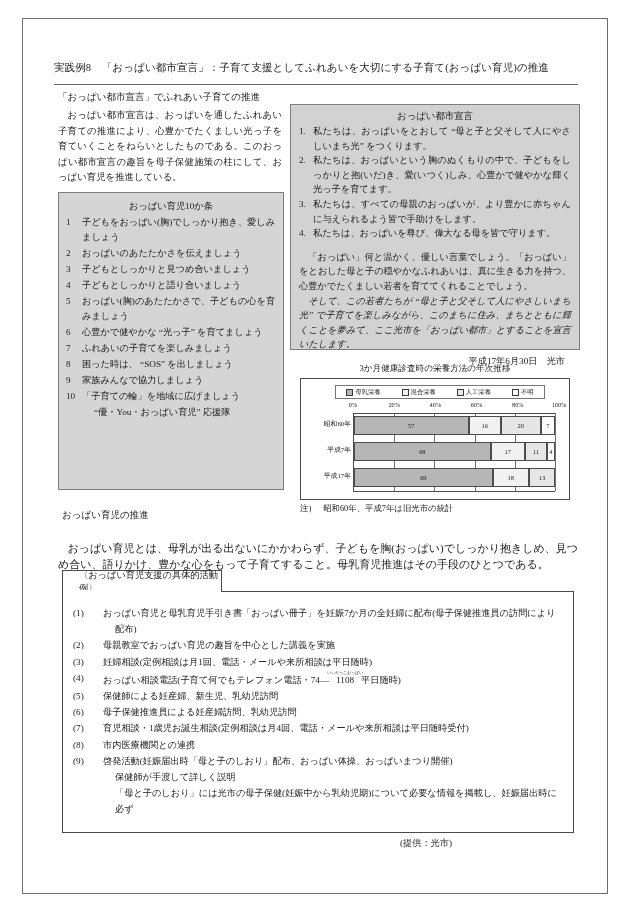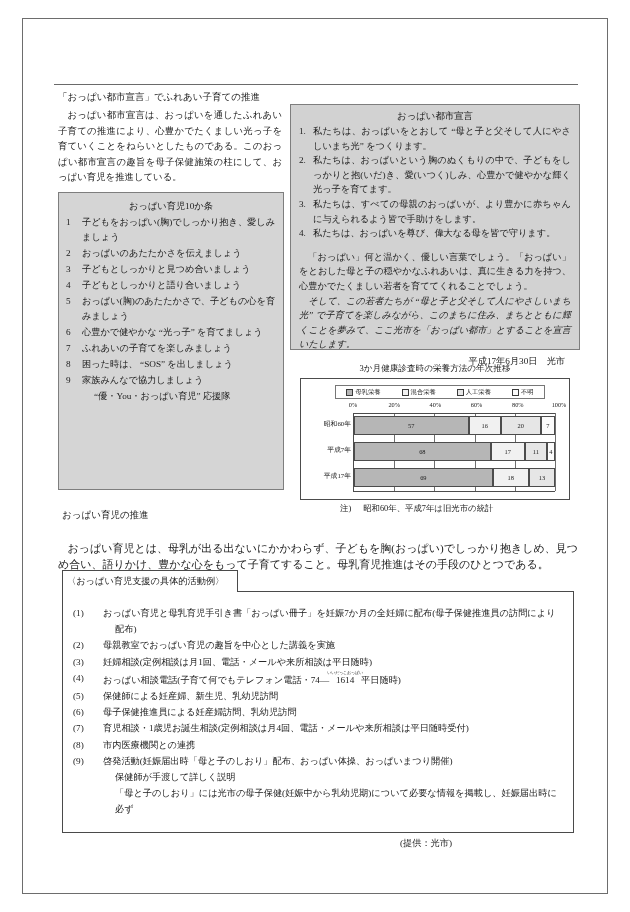--- a/index.html
+++ b/index.html
@@ -292,21 +292,20 @@
     height: 1px;
     background: #4c4c4c;
   }
   .chart-note {
     position: absolute;
     left: 300px;
     top: 503px;
     width: 280px;
     font-size: 8.4px;
     line-height: 12px;
-    margin-left: 40px;
   }
   .chart-note .note-lead { margin-right: 12px; }
 
   
   .mid-para {
     position: absolute;
     left: 58px;
     top: 540px;
     width: 520px;
     font-size: 11px;
@@ -314,29 +313,29 @@
     text-indent: 9.4px;
     text-align: justify;
     text-justify: inter-ideograph;
   }
 
   
   .act-tab {
     position: absolute;
     left: 62px;
     top: 570px;
-    width: 176px;
+    width: 160px;
     height: 22px;
     border: 1px solid #4a4a4a;
     border-bottom: none;
     box-sizing: border-box;
     background: #fff;
     display: flex;
     align-items: center;
-    padding-left: 4px;
+    padding-left: 16px;
     font-size: 9.2px;
     z-index: 3;
   }
   .act-box {
     position: absolute;
     left: 62px;
     top: 591px;
     width: 512px;
     height: 242px;
     border: 1px solid #4a4a4a;
@@ -392,20 +391,21 @@
     font-size: 9.2px;
     line-height: 14px;
   }
 </style>
 </head>
 <body>
 
 <div class="page">
   <div class="page-border"></div>
 
+  <div class="doc-title">実践例8　「おっぱい都市宣言」：子育て支援としてふれあいを大切にする子育て(おっぱい育児)の推進</div>
   <div class="title-rule"></div>
   <div class="section-head" id="sec-head-1">「おっぱい都市宣言」でふれあい子育ての推進</div>
 
   <div class="intro-para">おっぱい都市宣言は、おっぱいを通したふれあい子育ての推進により、心豊かでたくましい光っ子を育ていくことをねらいとしたものである。このおっぱい都市宣言の趣旨を母子保健施策の柱にして、おっぱい育児を推進している。</div>
 
   <div class="ten-box">
     <div class="ten-subhead">おっぱい育児10か条</div>
     <ul class="ten-list">
       <li>
           <span class="ten-num">1</span>
@@ -435,20 +435,24 @@
           <span class="ten-num">7</span>
           <span class="ten-txt">ふれあいの子育てを楽しみましょう</span>
         </li>
       <li>
           <span class="ten-num">8</span>
           <span class="ten-txt">困った時は、 “SOS” を出しましょう</span>
         </li>
       <li>
           <span class="ten-num">9</span>
           <span class="ten-txt">家族みんなで協力しましょう</span>
+        </li>
+      <li>
+          <span class="ten-num">10</span>
+          <span class="ten-txt">「子育ての輪」を地域に広げましょう</span>
         </li>
     </ul>
     <div class="ten-footer">“優・You・おっぱい育児” 応援隊</div>
   </div>
 
   <div class="decl-box">
     <div class="decl-title">おっぱい都市宣言</div>
     <ul class="decl-list">
       <li>
           <span class="decl-num">1.</span>
@@ -579,21 +583,21 @@
         <span class="act-num">(2)</span>
         <span class="act-body">母親教室でおっぱい育児の趣旨を中心とした講義を実施</span>
       </li>
       <li>
         <span class="act-num">(3)</span>
         <span class="act-body">妊婦相談(定例相談は月1回、電話・メールや来所相談は平日随時)</span>
       </li>
       <li>
         <span class="act-num">(4)</span>
         <span class="act-body">
-          <span>おっぱい相談電話(子育て何でもテレフォン電話・74―</span><ruby><span>1614</span><rt>いいだっこおっぱい</rt></ruby><span>平日随時)</span>
+          <span>おっぱい相談電話(子育て何でもテレフォン電話・74―</span><ruby><span>1108</span><rt>いいだっこおっぱい</rt></ruby><span>平日随時)</span>
         </span>
       </li>
       <li>
         <span class="act-num">(5)</span>
         <span class="act-body">保健師による妊産婦、新生児、乳幼児訪問</span>
       </li>
       <li>
         <span class="act-num">(6)</span>
         <span class="act-body">
           <span>母子保健推進員による妊産婦訪問、乳幼児訪問</span>

